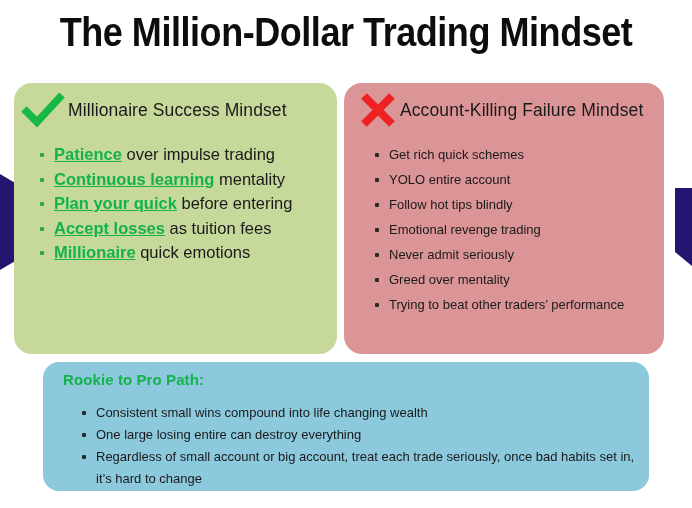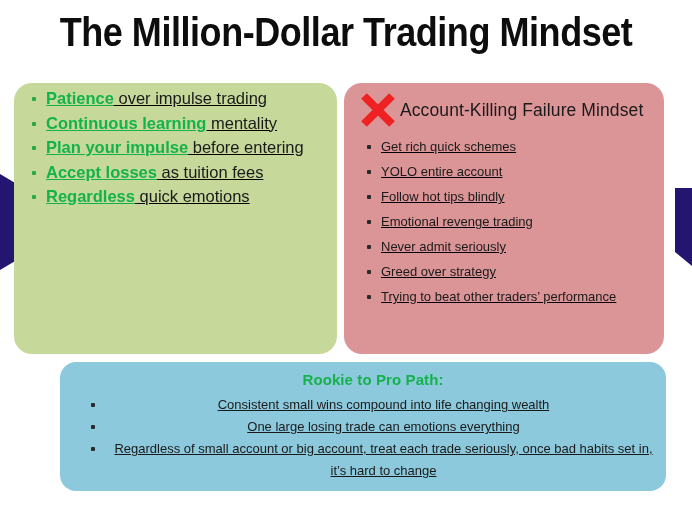--- a/index.html
+++ b/index.html
@@ -71,27 +71,26 @@
     background: #c6d99b;
   }
   .panel-bad {
     left: 344px;
     top: 83px;
     width: 320px;
     height: 271px;
     background: #dc9597;
   }
   .panel-path {
-    left: 60px;
+    left: 43px;
     top: 362px;
     width: 606px;
     height: 129px;
     background: #8cc9dd;
     border-radius: 16px;
-    text-align: center;
   }
 
   .panel-head {
     display: flex;
     align-items: center;
     padding: 6px 0 0 6px;
     height: 42px;
   }
   .panel-head .head-text {
     font-size: 17.5px;
@@ -105,23 +104,22 @@
     flex: 0 0 auto;
     display: block;
     margin-right: 2px;
   }
   .icon-check { width: 46px; height: 40px; }
   .icon-cross { width: 44px; height: 40px; margin-left: 6px; margin-right: 0px; }
 
   
   ul.blist {
     list-style: none;
-    margin: 4px;
+    margin: 12px;
     padding: 0;
-    text-decoration: underline;
   }
   ul.blist > li {
     position: relative;
     padding-left: 17px;
     color: #1a1a1a;
   }
   ul.blist > li::before {
     content: "";
     position: absolute;
     left: 3px;
@@ -190,47 +188,53 @@
 </style>
 </head>
 <body>
 
 <div class="navy-wedge navy-left"></div>
 <div class="navy-wedge navy-right"></div>
 
 <div class="title">The Million-Dollar Trading Mindset</div>
 
 <div class="panel panel-good">
+  <div class="panel-head">
+    <svg class="icon-check" viewBox="0 0 46 40" aria-hidden="true">
+      <path d="M4 19 L17 32 L42 5" fill="none" stroke="#18b844" stroke-width="7.5" stroke-linecap="butt" stroke-linejoin="miter"></path>
+    </svg>
+    <span class="head-text">Millionaire Success Mindset</span>
+  </div>
   <ul class="blist list-good">
     <li><span class="kw">Patience</span><span> over impulse trading</span></li>
     <li><span class="kw">Continuous learning</span><span> mentality</span></li>
-    <li><span class="kw">Plan your impulse</span><span> before entering</span></li>
+    <li><span class="kw">Plan your quick</span><span> before entering</span></li>
     <li><span class="kw">Accept losses</span><span> as tuition fees</span></li>
-    <li><span class="kw">Regardless</span><span> quick emotions</span></li>
+    <li><span class="kw">Millionaire</span><span> quick emotions</span></li>
   </ul>
 </div>
 
 <div class="panel panel-bad">
   <div class="panel-head">
     <svg class="icon-cross" viewBox="0 0 44 40" aria-hidden="true">
       <path d="M8 6 L36 34 M36 6 L8 34" fill="none" stroke="#ee2222" stroke-width="8" stroke-linecap="butt"></path>
     </svg>
     <span class="head-text">Account-Killing Failure Mindset</span>
   </div>
   <ul class="blist list-bad">
     <li>Get rich quick schemes</li>
     <li>YOLO entire account</li>
     <li>Follow hot tips blindly</li>
     <li>Emotional revenge trading</li>
     <li>Never admit seriously</li>
-    <li>Greed over strategy</li>
+    <li>Greed over mentality</li>
     <li>Trying to beat other traders’ performance</li>
   </ul>
 </div>
 
 <div class="panel panel-path">
   <div class="path-head">Rookie to Pro Path:</div>
   <ul class="blist list-path">
     <li>Consistent small wins compound into life changing wealth</li>
-    <li>One large losing trade can emotions everything</li>
+    <li>One large losing entire can destroy everything</li>
     <li>Regardless of small account or big account, treat each trade seriously, once bad habits set in, it’s hard to change</li>
   </ul>
 </div>
 
 </body></html>

